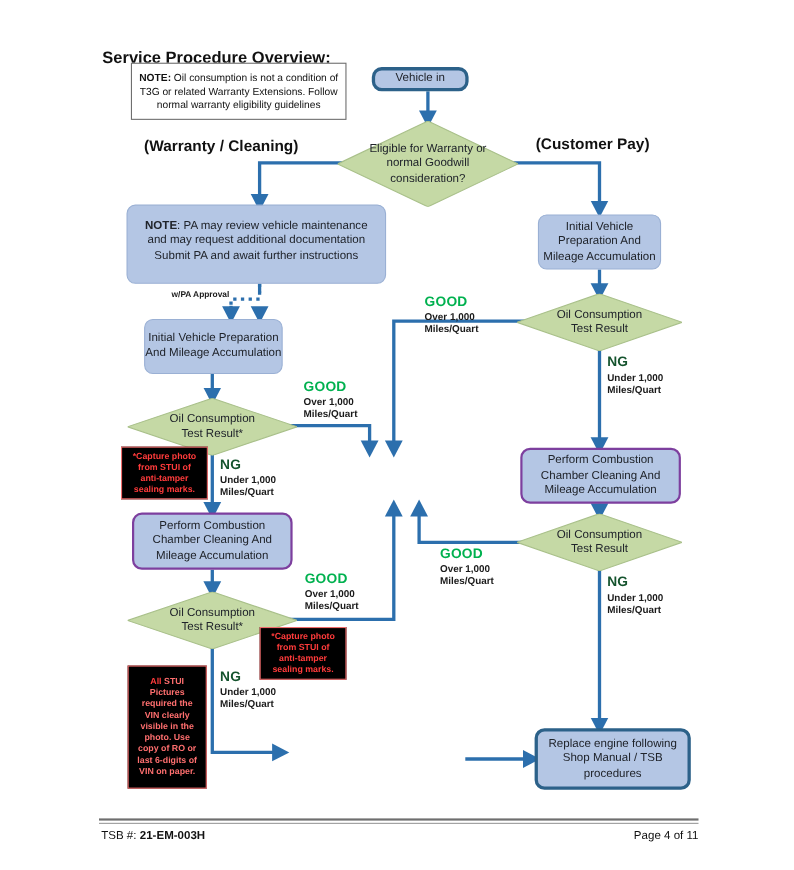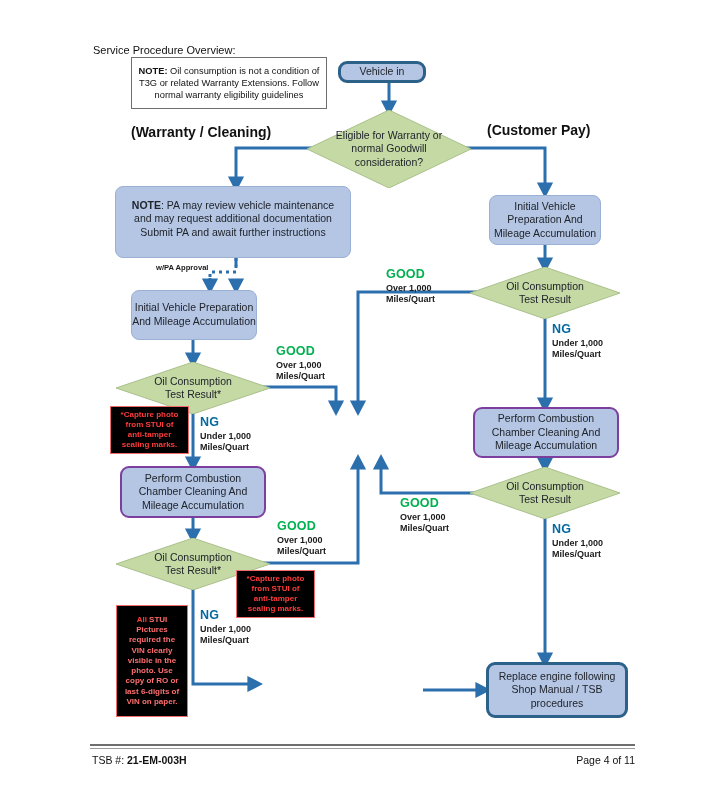--- a/index.html
+++ b/index.html
@@ -46,22 +46,22 @@
   .subject-text {
     font-size: 10.5px;
     margin-left: 26px;
     letter-spacing: 0.1px;
     white-space: nowrap;
   }
   .section-title {
     position: absolute;
     left: 93px;
     top: 44px;
-    font-size: 11px;
-    font-weight: normal;
+    font-size: 15px;
+    font-weight: bold;
     color: #111;
   }
 
   
   .footer-rule {
     position: absolute;
     left: 90px;
     top: 744px;
     width: 545px;
     border-top: 2px solid #6f6f6f;
@@ -207,21 +207,21 @@
   .edge-label .good {
     display: block;
     color: #00b14f;
     font-size: 12.5px;
     font-weight: bold;
     letter-spacing: 0.2px;
     margin-bottom: 1px;
   }
   .edge-label .ng {
     display: block;
-    color: #0369a1;
+    color: #14532d;
     font-size: 12.5px;
     font-weight: bold;
     letter-spacing: 0.2px;
     margin-bottom: 1px;
   }
   .small-edge {
     position: absolute;
     font-size: 7.6px;
     font-weight: bold;
     color: #1a1a1a;
@@ -292,21 +292,21 @@
     </g>
 
     <g stroke="#2c6fad" stroke-width="3" fill="none" stroke-dasharray="3 4" stroke-linecap="butt">
       <path d="M236,258 L236,272 L210,272 L210,281"></path>
     </g>
     <g stroke="#2c6fad" stroke-width="3" fill="none">
       <path d="M210,278 L210,288" marker-end="url(#arrow)"></path>
     </g>
   </svg>
 
-  <div class="note-box" style="left:119px; top:57px; width:196px; height:52px;margin-left:12px;">
+  <div class="note-box" style="left:119px; top:57px; width:196px; height:52px;">
     <div>
       <b>NOTE:</b><span> Oil consumption is not a condition of T3G or related Warranty Extensions. Follow normal warranty eligibility guidelines</span>
     </div>
   </div>
 
   <div class="branch-label" style="left:131px; top:124px;">(Warranty / Cleaning)</div>
   <div class="branch-label" style="left:487px; top:122px;">(Customer Pay)</div>
 
   <div class="node proc-strong" style="left:338px; top:61px; width:88px; height:22px;">
     <span>Vehicle in</span>

